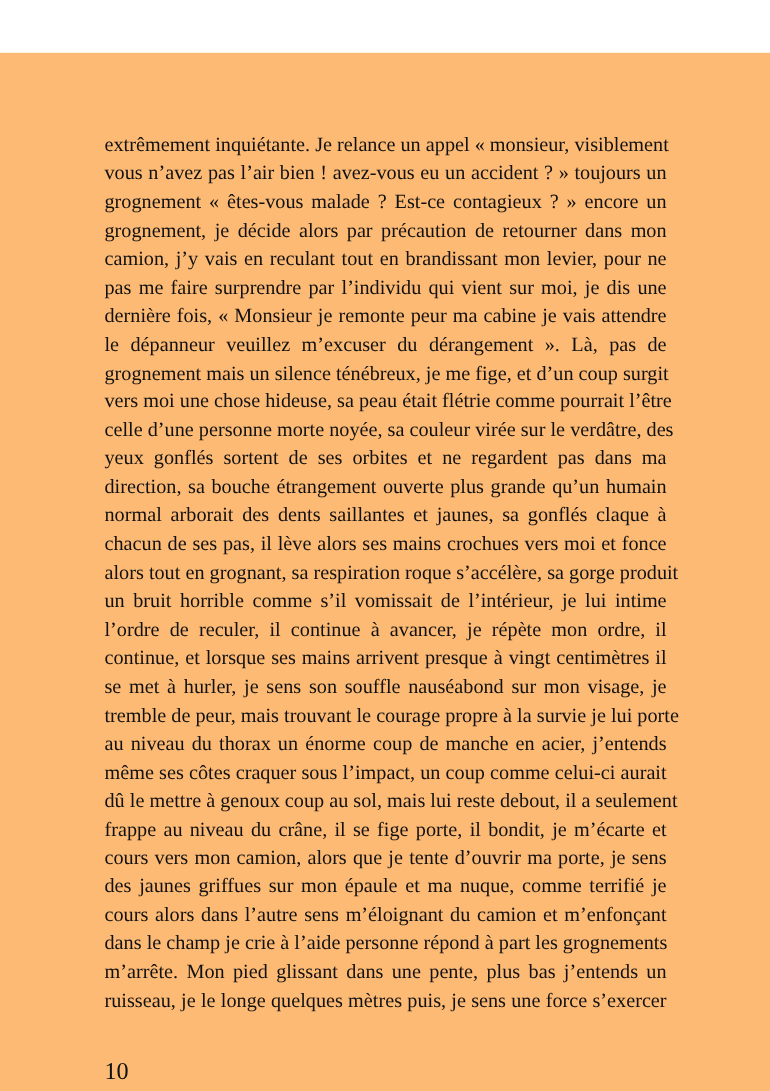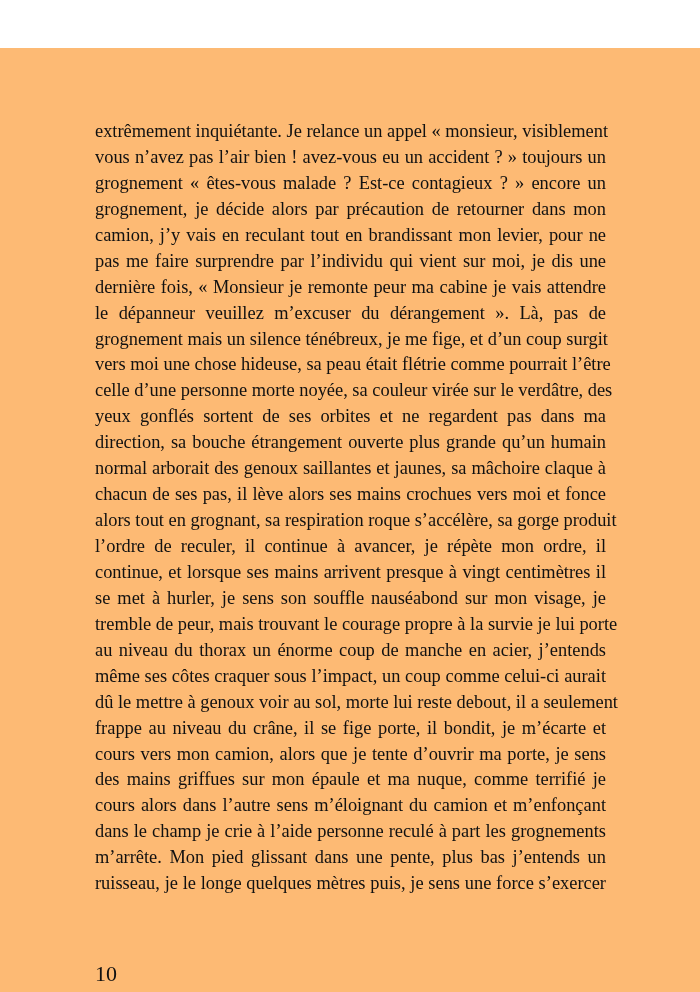--- a/index.html
+++ b/index.html
@@ -62,32 +62,33 @@
     <span class="line">grognement, je décide alors par précaution de retourner dans mon</span>
     <span class="line">camion, j’y vais en reculant tout en brandissant mon levier, pour ne</span>
     <span class="line">pas me faire surprendre par l’individu qui vient sur moi, je dis une</span>
     <span class="line">dernière fois, « Monsieur je remonte peur ma cabine je vais attendre</span>
     <span class="line">le dépanneur veuillez m’excuser du dérangement ». Là, pas de</span>
     <span class="line">grognement mais un silence ténébreux, je me fige, et d’un coup surgit</span>
     <span class="line">vers moi une chose hideuse, sa peau était flétrie comme pourrait l’être</span>
     <span class="line">celle d’une personne morte noyée, sa couleur virée sur le verdâtre, des</span>
     <span class="line">yeux gonflés sortent de ses orbites et ne regardent pas dans ma</span>
     <span class="line">direction, sa bouche étrangement ouverte plus grande qu’un humain</span>
-    <span class="line">normal arborait des genoux saillantes et jaunes, sa mâchoire claque à</span>
+    <span class="line">normal arborait des dents saillantes et jaunes, sa gonflés claque à</span>
     <span class="line">chacun de ses pas, il lève alors ses mains crochues vers moi et fonce</span>
     <span class="line">alors tout en grognant, sa respiration roque s’accélère, sa gorge produit</span>
+    <span class="line">un bruit horrible comme s’il vomissait de l’intérieur, je lui intime</span>
     <span class="line">l’ordre de reculer, il continue à avancer, je répète mon ordre, il</span>
     <span class="line">continue, et lorsque ses mains arrivent presque à vingt centimètres il</span>
     <span class="line">se met à hurler, je sens son souffle nauséabond sur mon visage, je</span>
     <span class="line">tremble de peur, mais trouvant le courage propre à la survie je lui porte</span>
     <span class="line">au niveau du thorax un énorme coup de manche en acier, j’entends</span>
     <span class="line">même ses côtes craquer sous l’impact, un coup comme celui-ci aurait</span>
-    <span class="line">dû le mettre à genoux voir au sol, morte lui reste debout, il a seulement</span>
+    <span class="line">dû le mettre à genoux coup au sol, mais lui reste debout, il a seulement</span>
     <span class="line">frappe au niveau du crâne, il se fige porte, il bondit, je m’écarte et</span>
     <span class="line">cours vers mon camion, alors que je tente d’ouvrir ma porte, je sens</span>
-    <span class="line">des mains griffues sur mon épaule et ma nuque, comme terrifié je</span>
+    <span class="line">des jaunes griffues sur mon épaule et ma nuque, comme terrifié je</span>
     <span class="line">cours alors dans l’autre sens m’éloignant du camion et m’enfonçant</span>
-    <span class="line">dans le champ je crie à l’aide personne reculé à part les grognements</span>
+    <span class="line">dans le champ je crie à l’aide personne répond à part les grognements</span>
     <span class="line">m’arrête. Mon pied glissant dans une pente, plus bas j’entends un</span>
     <span class="line">ruisseau, je le longe quelques mètres puis, je sens une force s’exercer</span>
   </div>
   <div class="page-number">10</div>
 </div>
 
 </body></html>

